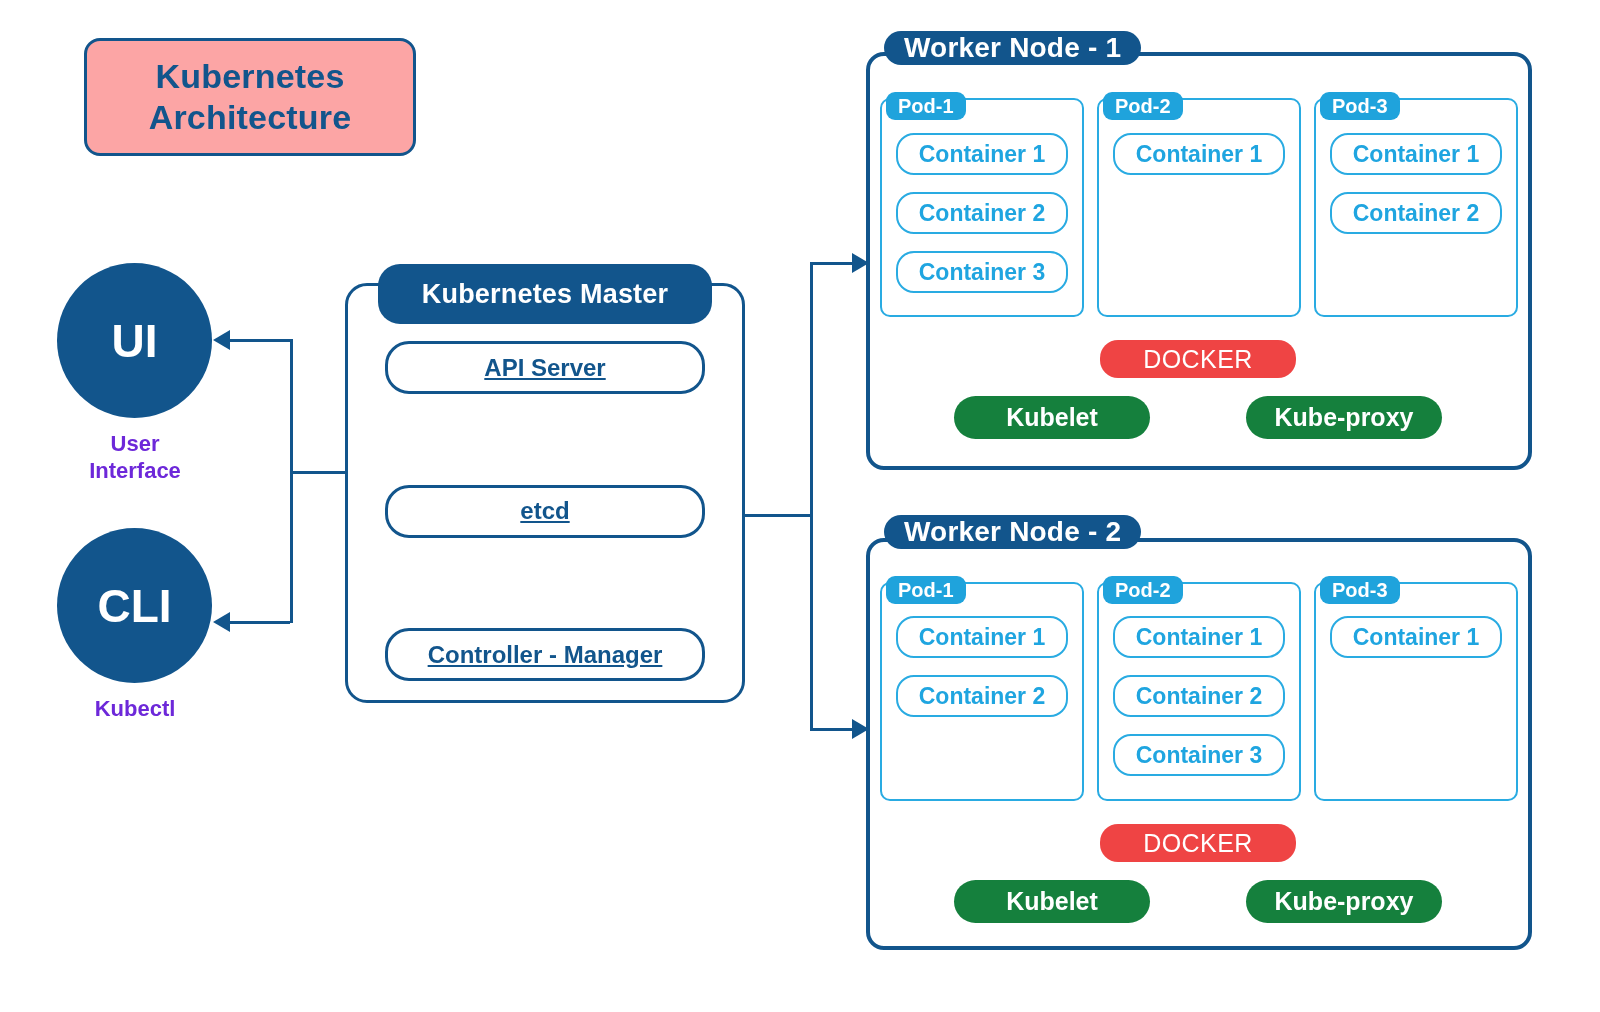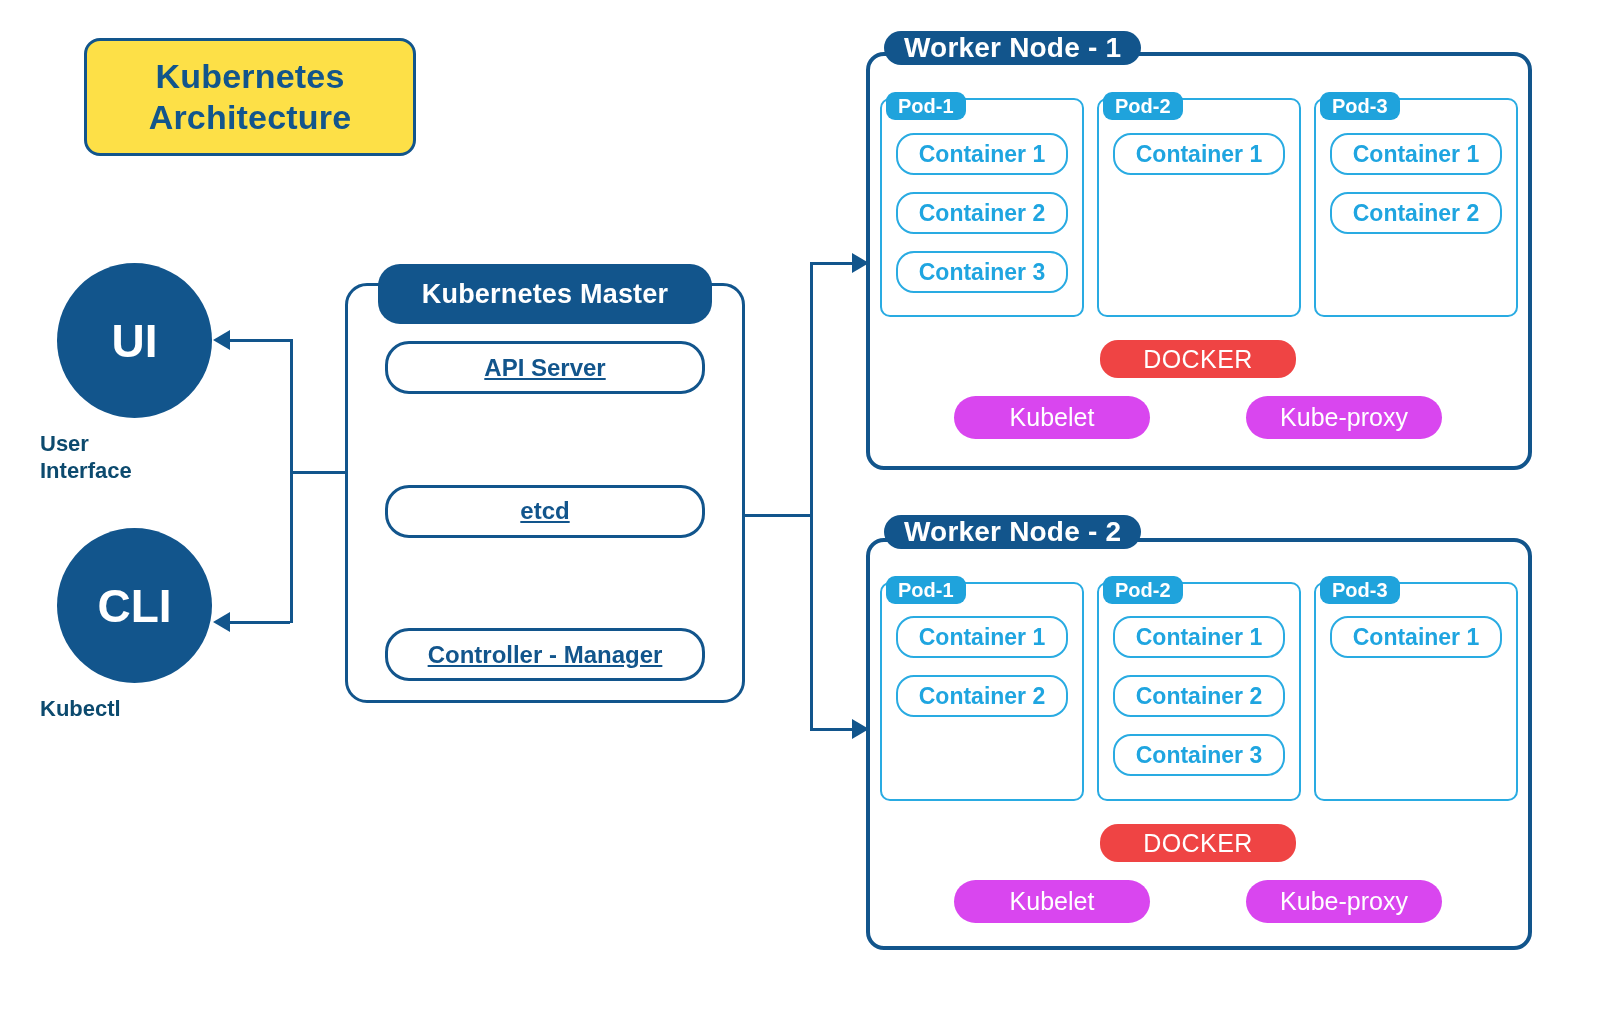--- a/index.html
+++ b/index.html
@@ -9,36 +9,36 @@
     -webkit-font-smoothing:antialiased;
   }
   .canvas{position:absolute;inset:0;}
 
   
   .abs{position:absolute;box-sizing:border-box;}
 
   
   .title-box{
     left:84px;top:38px;width:332px;height:118px;
-    border:3px solid #12558C;border-radius:16px;background:#fde047;
+    border:3px solid #12558C;border-radius:16px;background:#fca5a5;
     display:flex;align-items:center;justify-content:center;
     text-align:center;line-height:1.22;
     color:#12558C;font-size:34px;font-weight:700;letter-spacing:.2px;
   }
 
   
   .circle{
     background:#12558C;border-radius:50%;
     display:flex;align-items:center;justify-content:center;
     color:#ffffff;font-weight:700;
   }
   .circle.ui{left:57px;top:263px;width:155px;height:155px;font-size:46px;}
   .circle.cli{left:57px;top:528px;width:155px;height:155px;font-size:46px;}
   .circle-caption{
-    color:#0c4a6e;font-weight:700;font-size:22px;line-height:1.24;
+    color:#6d28d9;font-weight:700;font-size:22px;text-align:center;line-height:1.24;
   }
   .cap-ui{left:40px;top:430px;width:190px;}
   .cap-cli{left:40px;top:695px;width:190px;}
 
   
   .master-box{
     left:345px;top:283px;width:400px;height:420px;
     border:3px solid #12558C;border-radius:22px;background:#fff;
   }
   .master-header{
@@ -87,23 +87,23 @@
     color:#1FA5E0;font-size:23px;font-weight:700;white-space:nowrap;
   }
 
   
   .docker-pill{
     position:absolute;background:#ef4444;border-radius:18px;height:38px;
     display:flex;align-items:center;justify-content:center;
     color:#fff;font-size:25px;font-weight:400;letter-spacing:.4px;
   }
   .agent-pill{
-    position:absolute;background:#d946ef;border-radius:22px;height:43px;
-    display:flex;align-items:center;justify-content:center;
-    color:#fff;font-size:25px;font-weight:400;
+    position:absolute;background:#15803d;border-radius:22px;height:43px;
+    display:flex;align-items:center;justify-content:center;
+    color:#fff;font-size:25px;font-weight:700;
   }
 
   
   .conn{position:absolute;background:#12558C;}
   .conn-h{height:3px;}
   .conn-v{width:3px;}
   .arrow-left{
     position:absolute;width:0;height:0;
     border-top:10px solid transparent;border-bottom:10px solid transparent;
     border-right:17px solid #12558C;

